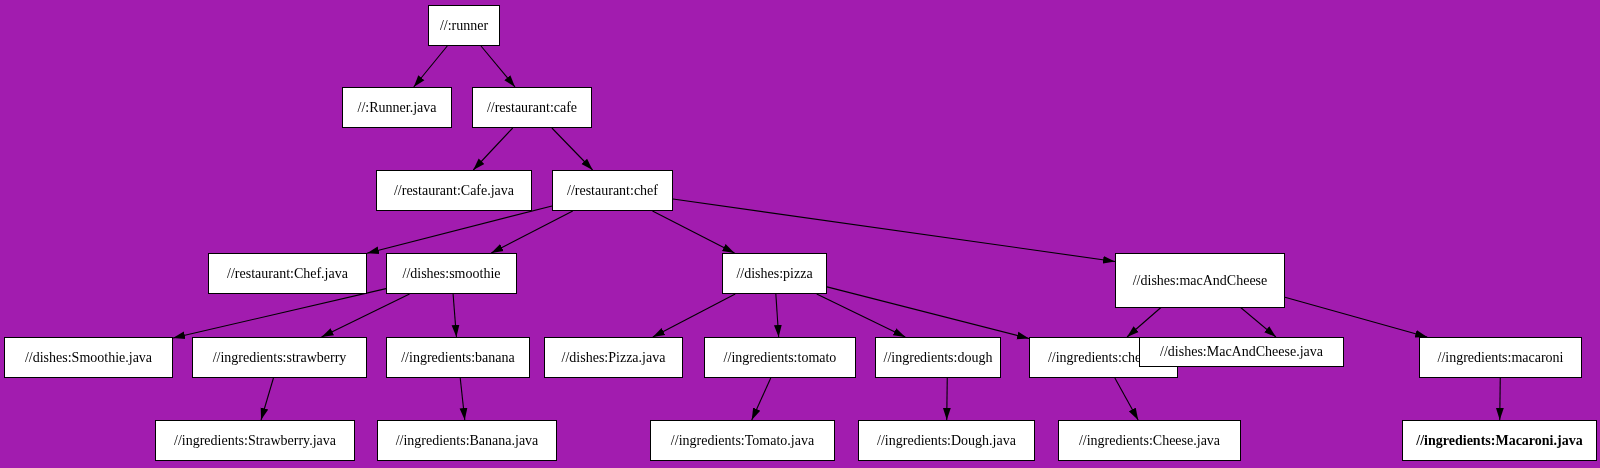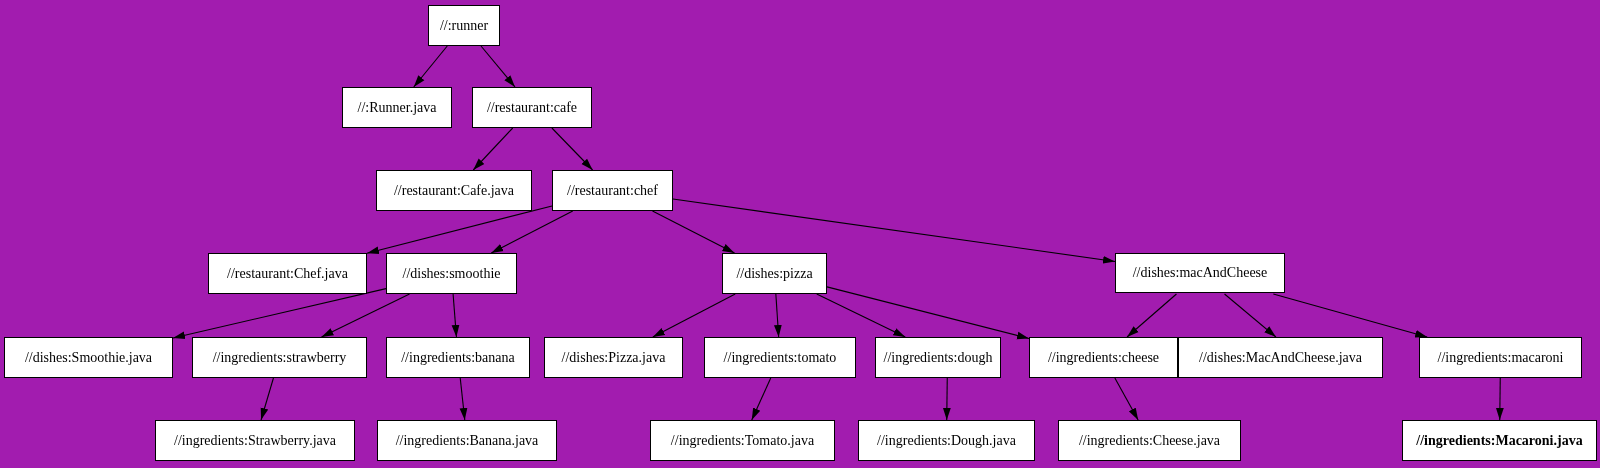--- a/index.html
+++ b/index.html
@@ -68,29 +68,29 @@
     </svg>
   <div id="nodes-layer">
       <div class="node" style="left: 428px; top: 5px; width: 72px; height: 41px;">//:runner</div>
       <div class="node" style="left: 342px; top: 87px; width: 110px; height: 41px;">//:Runner.java</div>
       <div class="node" style="left: 472px; top: 87px; width: 120px; height: 41px;">//restaurant:cafe</div>
       <div class="node" style="left: 376px; top: 170px; width: 156px; height: 41px;">//restaurant:Cafe.java</div>
       <div class="node" style="left: 552px; top: 170px; width: 121px; height: 41px;">//restaurant:chef</div>
       <div class="node" style="left: 208px; top: 253px; width: 159px; height: 41px;">//restaurant:Chef.java</div>
       <div class="node" style="left: 386px; top: 253px; width: 131px; height: 41px;">//dishes:smoothie</div>
       <div class="node" style="left: 722px; top: 253px; width: 105px; height: 41px;">//dishes:pizza</div>
-      <div class="node" style="left: 1115px; top: 253px; width: 170px; height: 40px;">//dishes:macAndCheese</div>
+      <div class="node" style="left: 1115px; top: 253px; width: 170px; height: 55px;">//dishes:macAndCheese</div>
       <div class="node" style="left: 4px; top: 337px; width: 169px; height: 41px;">//dishes:Smoothie.java</div>
       <div class="node" style="left: 192px; top: 337px; width: 175px; height: 41px;">//ingredients:strawberry</div>
       <div class="node" style="left: 386px; top: 337px; width: 144px; height: 41px;">//ingredients:banana</div>
       <div class="node" style="left: 544px; top: 337px; width: 139px; height: 41px;">//dishes:Pizza.java</div>
       <div class="node" style="left: 704px; top: 337px; width: 152px; height: 41px;">//ingredients:tomato</div>
       <div class="node" style="left: 875px; top: 337px; width: 126px; height: 41px;">//ingredients:dough</div>
       <div class="node" style="left: 1029px; top: 337px; width: 149px; height: 41px;">//ingredients:cheese</div>
-      <div class="node" style="left: 1139px; top: 337px; width: 205px; height: 41px; margin-left: 39px;">//dishes:MacAndCheese.java</div>
+      <div class="node" style="left: 1139px; top: 337px; width: 205px; height: 30px;">//dishes:MacAndCheese.java</div>
       <div class="node" style="left: 1419px; top: 337px; width: 163px; height: 41px;">//ingredients:macaroni</div>
       <div class="node" style="left: 155px; top: 420px; width: 200px; height: 41px;">//ingredients:Strawberry.java</div>
       <div class="node" style="left: 377px; top: 420px; width: 180px; height: 41px;">//ingredients:Banana.java</div>
       <div class="node" style="left: 650px; top: 420px; width: 185px; height: 41px;">//ingredients:Tomato.java</div>
       <div class="node" style="left: 858px; top: 420px; width: 177px; height: 41px;">//ingredients:Dough.java</div>
       <div class="node" style="left: 1058px; top: 420px; width: 183px; height: 41px; text-align: right;">//ingredients:Cheese.java</div>
       <div class="node" style="left: 1402px; top: 420px; width: 195px; height: 41px; font-weight: bold;">//ingredients:Macaroni.java</div>
     </div>
 </div>
 

